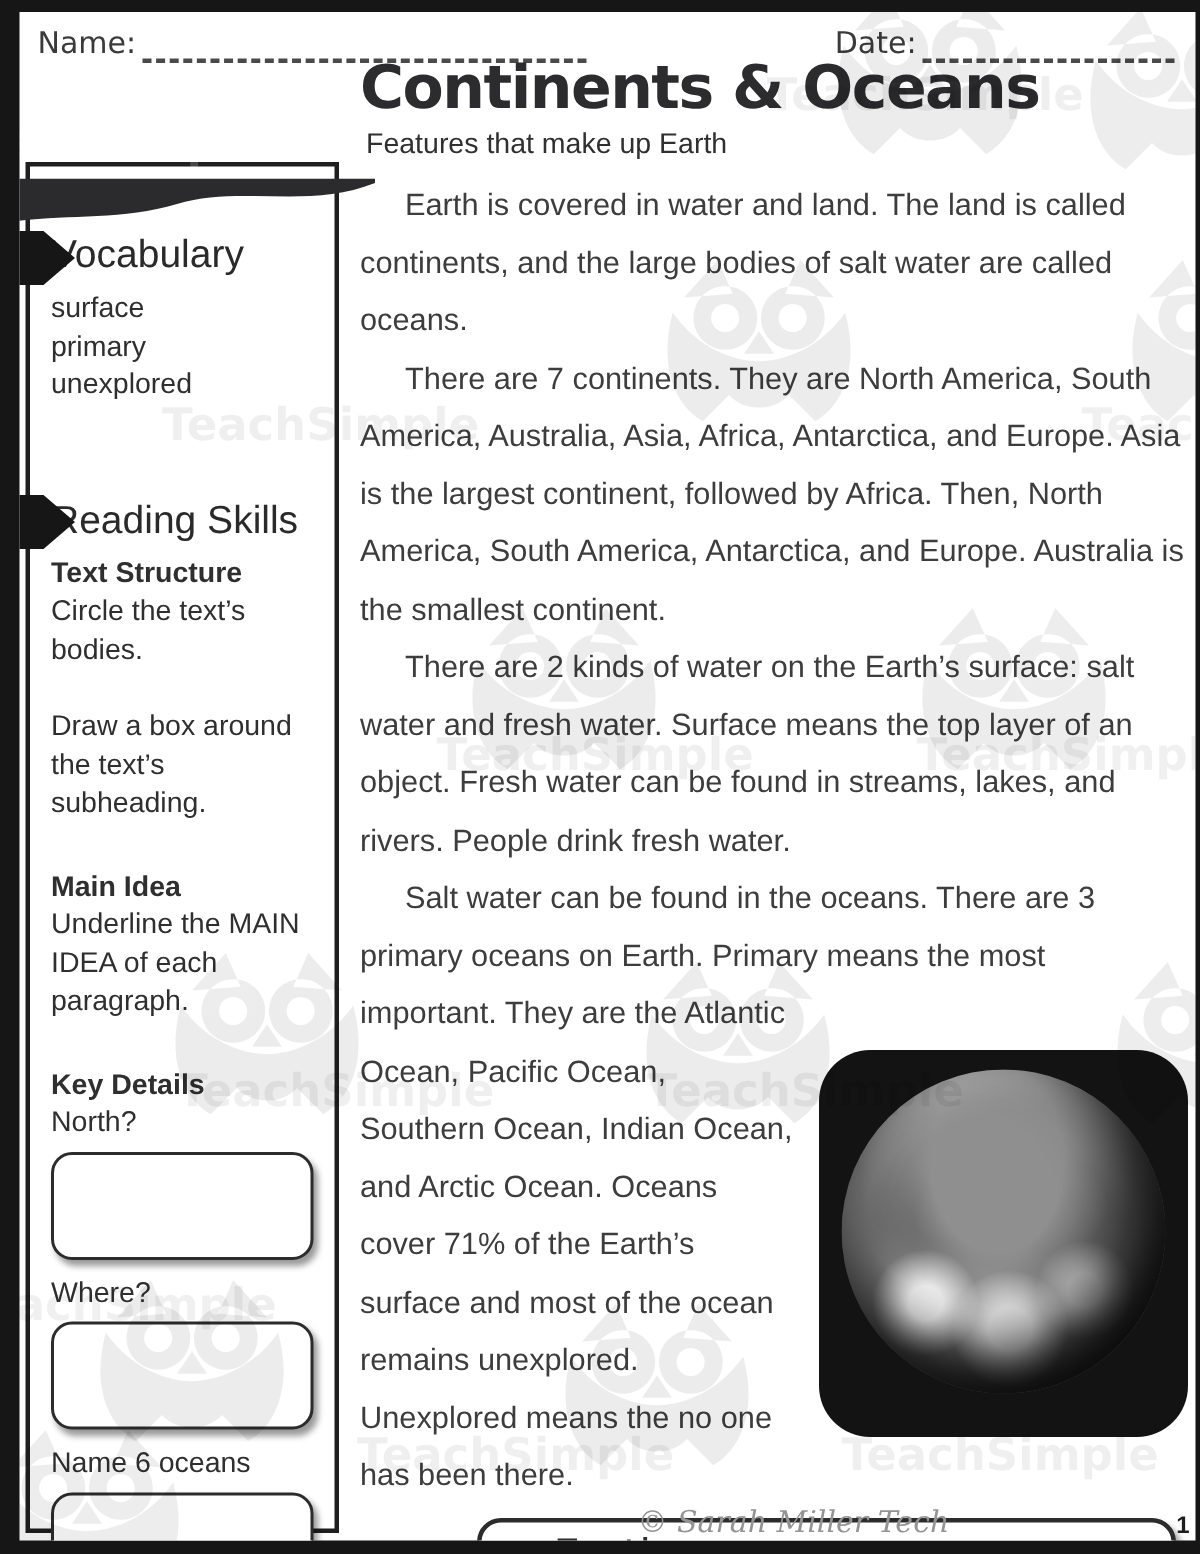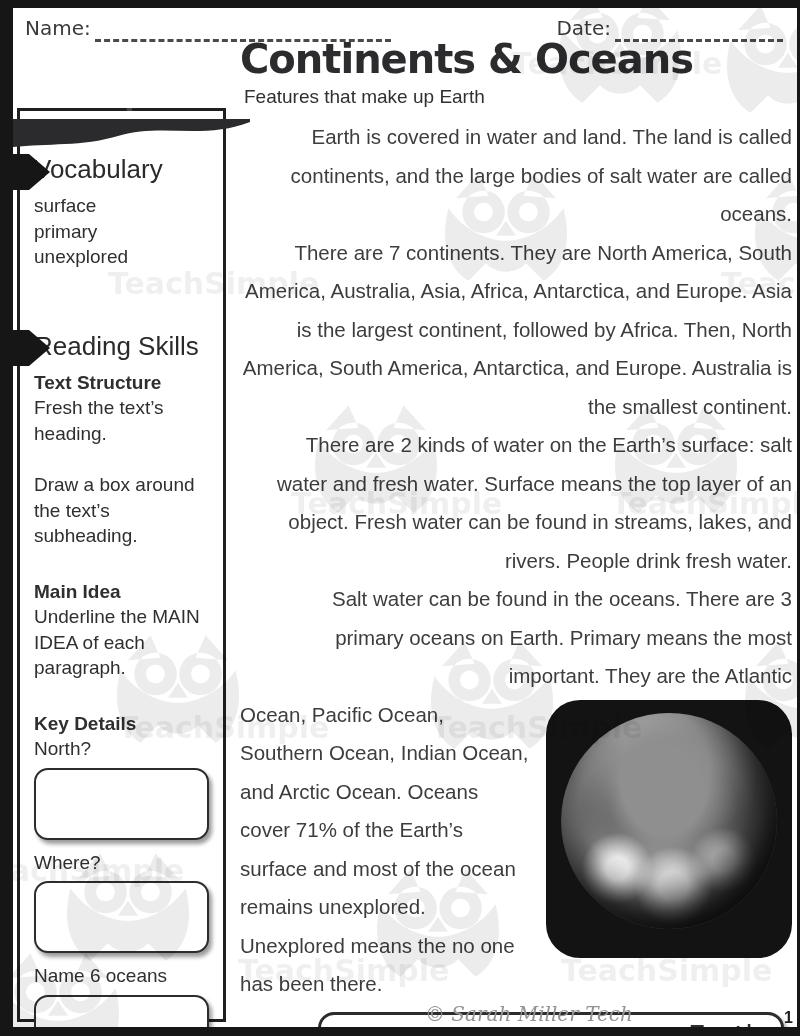--- a/index.html
+++ b/index.html
@@ -45,21 +45,21 @@
   .sb-p{margin:0 0 26px;}
   .answer-label{margin:0;}
   .answer-box{height:68px;border:2px solid #2c2c2c;border-radius:14px;background:#fff;
     margin:6px 2px 10px 0;box-shadow:3px 4px 4px rgba(0,0,0,.40);}
   
   .main{position:absolute;left:227px;top:28px;width:552px;z-index:2;}
   .lesson-title{font-size:40px;line-height:46px;font-weight:800;letter-spacing:-1px;
     color:#2c2c2f;font-family:"DejaVu Sans",sans-serif;margin:0;}
   .lesson-subtitle{font-size:19px;color:#303030;margin:4px 0 0 4px;}
   .article{margin-top:10px;font-size:20.5px;line-height:38.5px;color:#3d3d3d;}
-  .article p{margin:0;text-indent:30px;text-align:right;}
+  .article p{margin:0;text-indent:30px;}
   .p4b{text-indent:0;}
   
   .earth-figure{float:right;width:246px;height:258px;background:#131313;
     border-radius:34px;margin:4px 0 6px 16px;position:relative;}
   .globe{position:absolute;left:15px;top:13px;width:216px;height:216px;border-radius:50%;
     background:
       radial-gradient(circle at 26% 72%, rgba(255,255,255,.85) 0 5%, rgba(255,255,255,0) 16%),
       radial-gradient(circle at 52% 80%, rgba(255,255,255,.75) 0 7%, rgba(255,255,255,0) 19%),
       radial-gradient(circle at 75% 68%, rgba(255,255,255,.5) 0 5%, rgba(255,255,255,0) 15%),
       radial-gradient(ellipse at 48% 28%, #8f8f8f 0 28%, rgba(0,0,0,0) 58%),
@@ -158,21 +158,21 @@
 
   <div class="sidebar-box">
     <div class="sb-heading">Vocabulary</div>
     <div class="sb-word">surface</div>
     <div class="sb-word">primary</div>
     <div class="sb-word">unexplored</div>
 
     <div class="sb-heading sb-skills">Reading Skills</div>
 
     <p class="sb-sec-title">Text Structure</p>
-    <p class="sb-p">Fresh the text’s heading.</p>
+    <p class="sb-p">Circle the text’s bodies.</p>
     <p class="sb-p">Draw a box around the text’s subheading.</p>
 
     <p class="sb-sec-title" style="margin-top:30px">Main Idea</p>
     <p class="sb-p">Underline the MAIN IDEA of each paragraph.</p>
 
     <p class="sb-sec-title" style="margin-top:30px">Key Details</p>
     <p class="answer-label">North?</p>
     <div class="answer-box"></div>
     <p class="answer-label">Where?</p>
     <div class="answer-box"></div>

